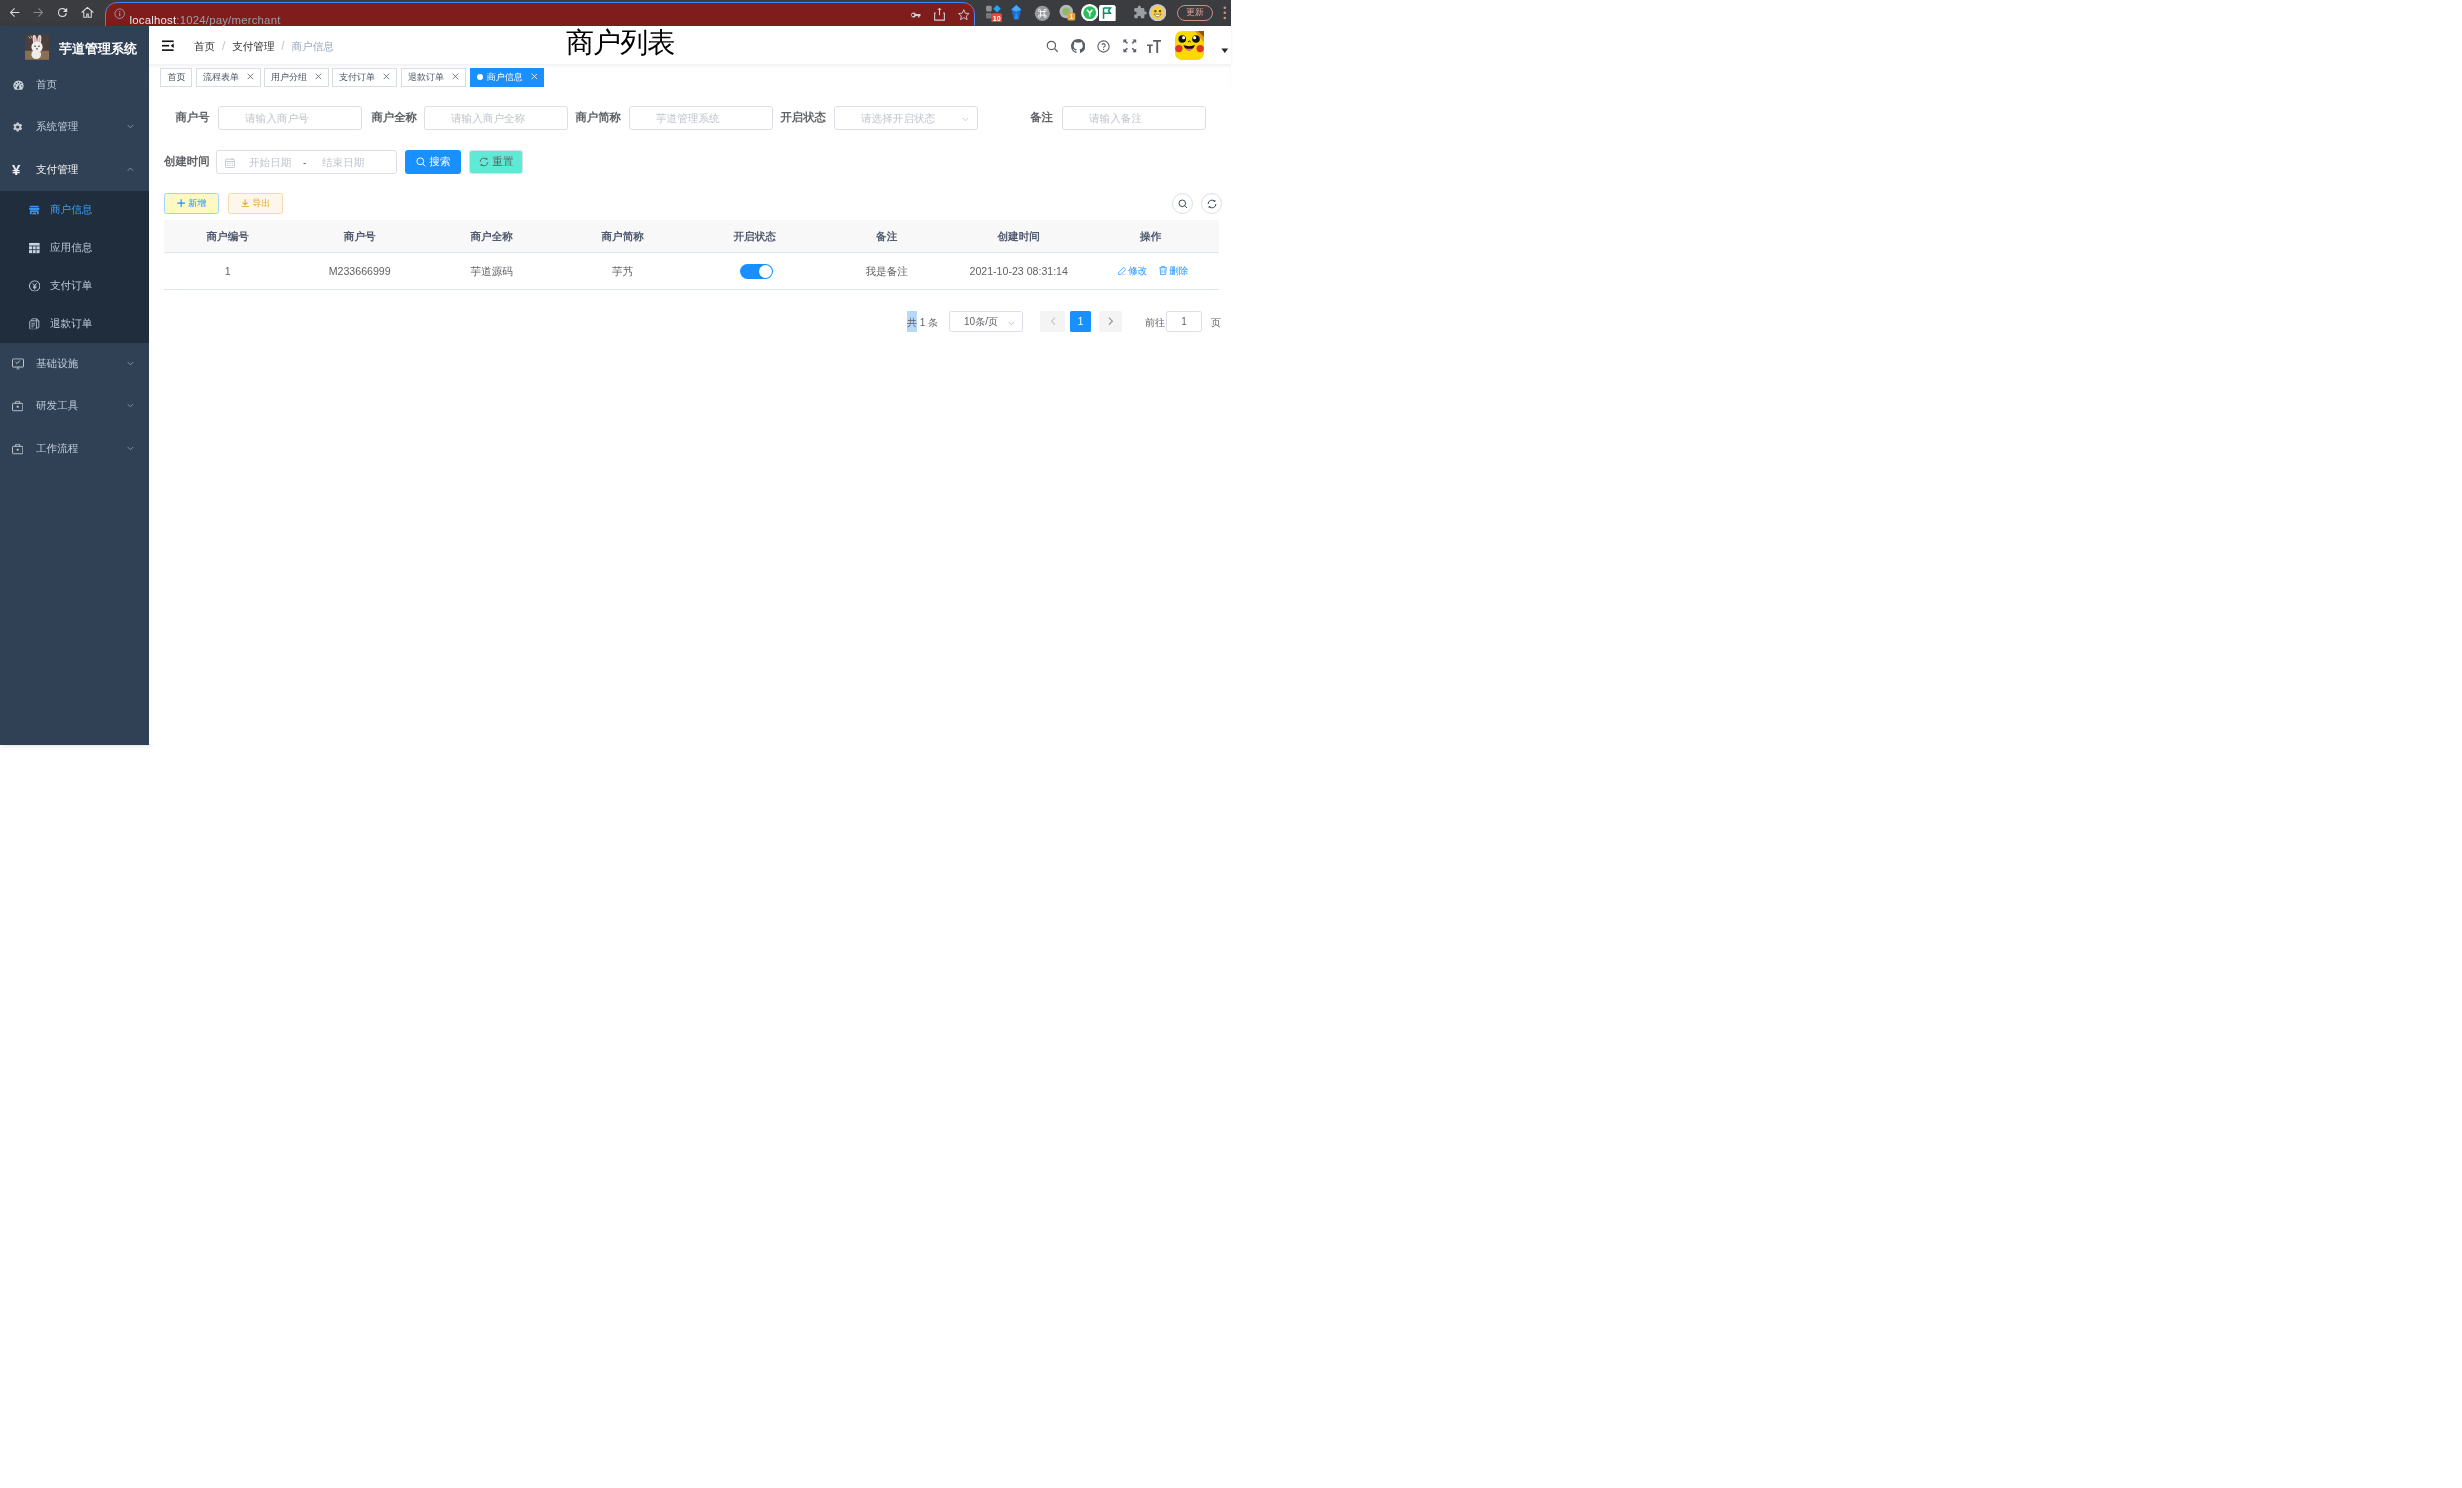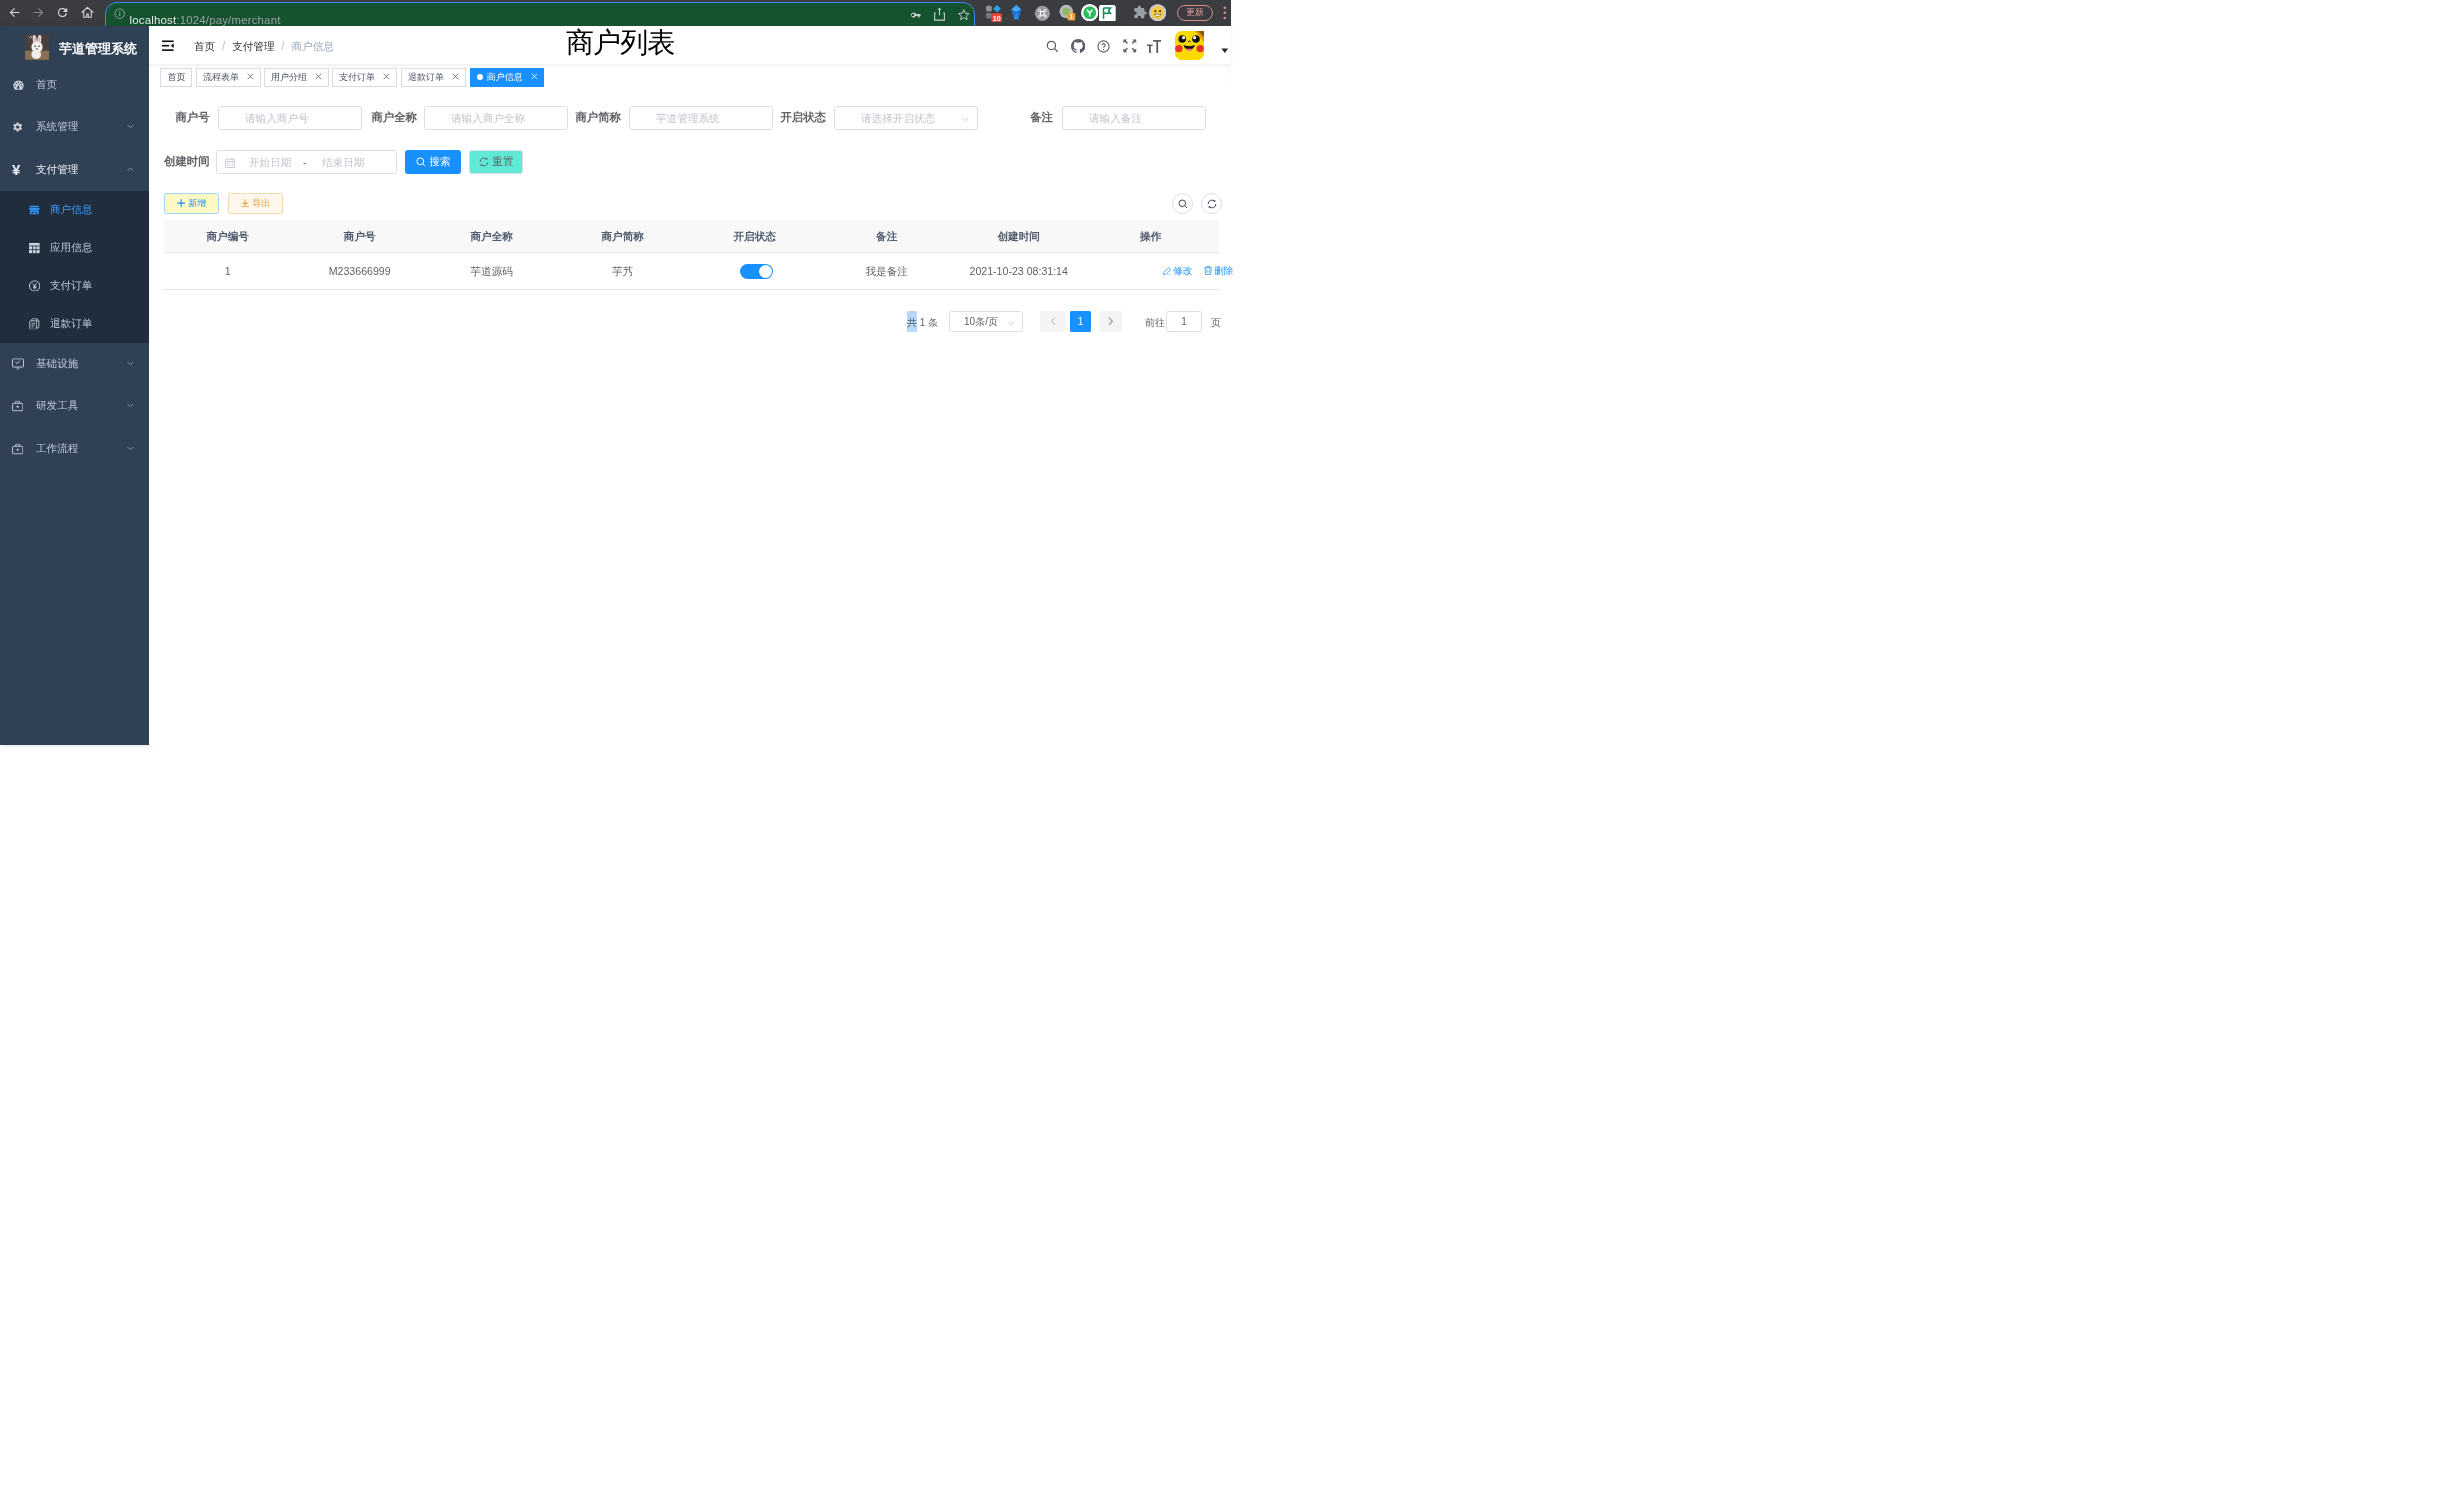--- a/index.html
+++ b/index.html
@@ -2,21 +2,21 @@
 <html style="font-size:12px"><head>
 <meta charset="utf-8">
 <style>
 * { margin:0; padding:0; box-sizing:border-box; }
 html,body { width:1231px; height:744px; overflow:hidden; background:#fff;
   font-family:"Liberation Sans", sans-serif; }
 .abs { position:absolute; }
 
 #chrome { position:absolute; left:0; top:0; width:1231px; height:26px; background:#3b3c3f; }
 #urlbar { position:absolute; left:105px; top:1.5px; width:870px; height:37px; border-radius:12px;
-  background:#14532d; border:1.9px solid #4286f5; display:flex; align-items:center; }
+  background:#7f1d1d; border:1.9px solid #4286f5; display:flex; align-items:center; }
 #urltext { font-size:11.4px; color:#9aa0a6; margin-left:23.5px; letter-spacing:0.2px;}
 #urltext b { color:#e8eaed; font-weight:400; }
 #updpill { position:absolute; left:1177px; top:5.3px; width:36px; height:16px; border:1.1px solid #d98b85;
   border-radius:8.3px; color:#e3a39d; font-size:8.7px; text-align:center; line-height:13.6px; }
 
 #sidebar { position:absolute; left:0; top:26px; width:149px; height:719px; background:#304156; box-shadow:1.5px 0 4.5px rgba(0,21,41,.18); }
 #submenu { position:absolute; left:0; top:165px; width:149px; height:152px; background:#1f2d3d; }
 .mitem { position:absolute; left:0; width:149px; height:42px; color:#bfcbd9; font-size:10.6px; }
 .mitem .txt { position:absolute; left:36px; top:50%; transform:translateY(-50%); }
 .micon { position:absolute; left:12px; top:50%; transform:translateY(-50%); width:12px; height:12px; }
@@ -412,21 +412,21 @@
     <div class="td" style="left:132px;width:132px">M233666999</div>
     <div class="td" style="left:264px;width:132px">芋道源码</div>
     <div class="td" style="left:395px;width:132px">芋艿</div>
     <div class="td" style="left:659px;width:132px">我是备注</div>
     <div class="td" style="left:791px;width:132px">2021-10-23 08:31:14</div>
 
     <div style="position:absolute;left:576px;top:10.6px;width:33px;height:15px;border-radius:7.6px;background:#1890ff">
       <div style="position:absolute;right:1.1px;top:1.1px;width:13px;height:13px;border-radius:50%;background:#fff"></div>
     </div>
 
-    <div style="position:absolute;left:968px;width:132px;top:0;height:36px;line-height:36px;text-align:center;font-size:9.5px;color:#1890ff">
+    <div style="position:absolute;left:923px;width:132px;top:0;height:36px;line-height:36px;text-align:center;font-size:9.5px;color:#1890ff">
       <svg width="8.3" height="8.3" viewBox="0 0 12 12" style="vertical-align:-0.8px;margin-right:2.3px">
         <path d="M8.3 0.7l3 3L4 11H1v-3z" fill="none" stroke="#1890ff" stroke-width="1.1"></path>
         <path d="M5.8 11.7h5.4" stroke="#1890ff" stroke-width="1.1"></path>
       </svg>修改
       <span style="display:inline-block;width:6px"></span>
       <svg width="8.3" height="9" viewBox="0 0 12 13" style="vertical-align:-0.8px;margin-right:2.3px">
         <path d="M0.5 2.5h11M4 2.3V0.6h4v1.7" fill="none" stroke="#1890ff" stroke-width="1.1"></path>
         <path d="M1.7 2.7l.6 9.7h7.4l.6-9.7" fill="none" stroke="#1890ff" stroke-width="1.1"></path>
         <path d="M4.4 5v5M7.6 5v5" stroke="#1890ff" stroke-width="1"></path>
       </svg>删除

